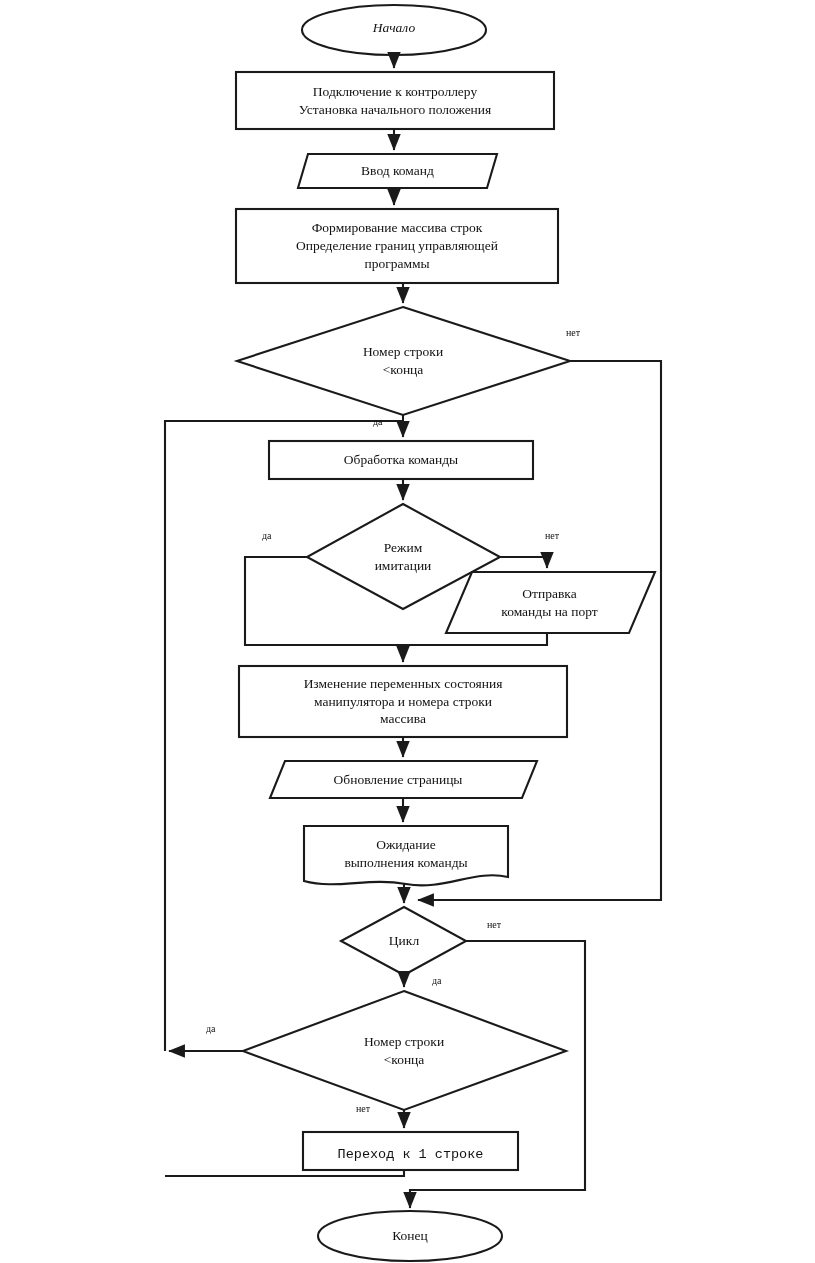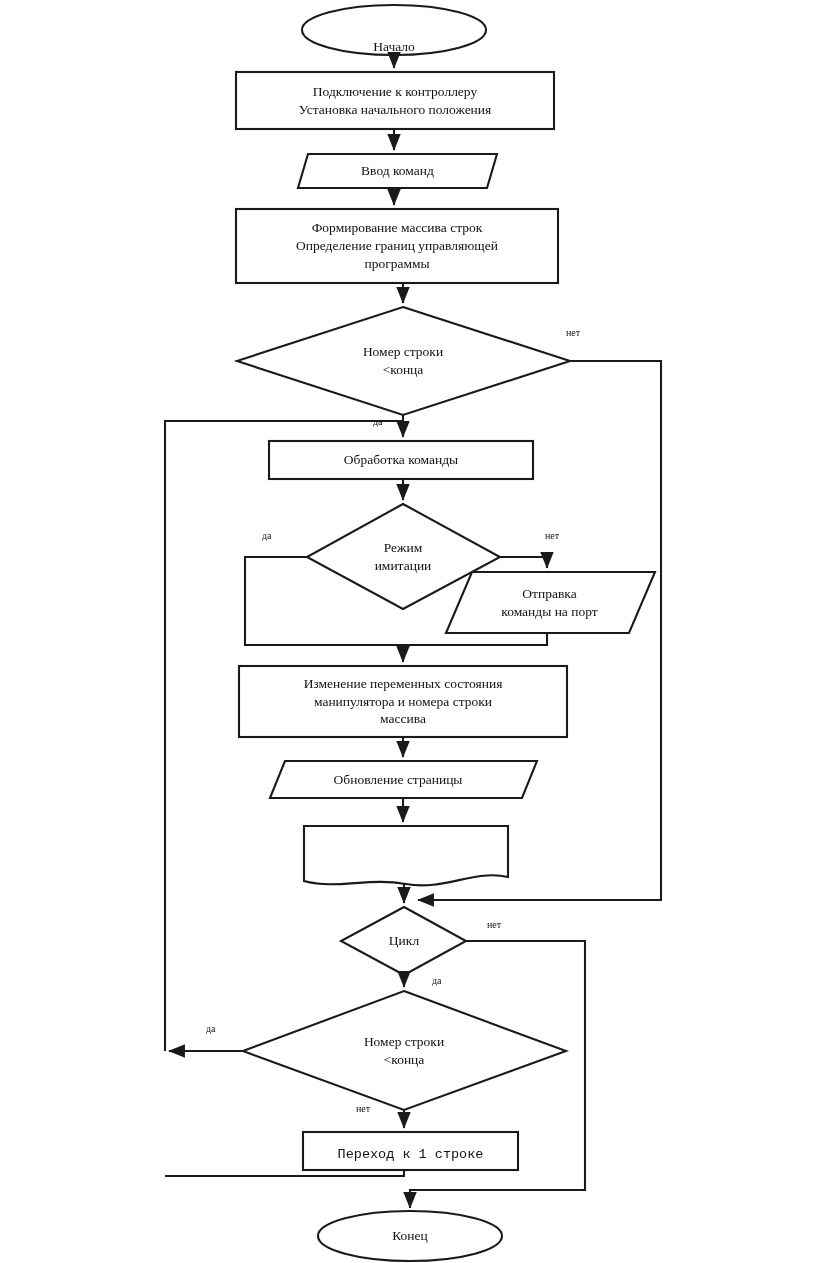--- a/index.html
+++ b/index.html
@@ -109,38 +109,40 @@
 
       <path d="M243,1051 L169,1051" marker-end="url(#arrow)"></path>
 
       <path d="M404,1110 L404,1128" marker-end="url(#arrow)"></path>
 
       <path d="M404,1170 L404,1176 L165,1176"></path>
 
     </g>
   </svg>
 
-  <div class="node-label" style="left:302px;top:22px;width:184px;height:50px;">Начало</div>
+  <div class="node-label" style="left:302px;top:3px;width:184px;height:50px;font-style:italic;">Начало</div>
   <div class="node-label" style="left:236px;top:72px;width:318px;height:57px;">Подключение к контроллеру
 Установка начального положения</div>
   <div class="node-label" style="left:298px;top:154px;width:199px;height:34px;font-family:Liberation Serif, serif;">Ввод команд</div>
   <div class="node-label" style="left:236px;top:209px;width:322px;height:74px;">Формирование массива строк
 Определение границ управляющей
 программы</div>
   <div class="node-label" style="left:303px;top:333px;width:200px;height:56px;">Номер строки
 &lt;конца</div>
   <div class="node-label" style="left:269px;top:441px;width:264px;height:38px;">Обработка команды</div>
   <div class="node-label" style="left:343px;top:530px;width:120px;height:54px;">Режим
 имитации</div>
   <div class="node-label" style="left:452px;top:574px;width:195px;height:57px;">Отправка
 команды на порт</div>
   <div class="node-label" style="left:272px;top:761px;width:252px;height:37px;">Обновление страницы</div>
   <div class="node-label" style="left:239px;top:666px;width:328px;height:71px;">Изменение переменных состояния
 манипулятора и номера строки
 массива</div>
+  <div class="node-label" style="left:304px;top:828px;width:204px;height:52px;">Ожидание
+выполнения команды</div>
   <div class="node-label" style="left:354px;top:927px;width:100px;height:28px;">Цикл</div>
   <div class="node-label" style="left:304px;top:1023px;width:200px;height:56px;">Номер строки
 &lt;конца</div>
   <div class="node-label" style="left:303px;top:1132px;width:215px;height:46px;font-family:Liberation Mono, monospace;">Переход к 1 строке</div>
   <div class="node-label" style="left:318px;top:1211px;width:184px;height:50px;">Конец</div>
 
   <div class="edge-label" style="left:566px;top:327px;">нет</div>
   <div class="edge-label" style="left:373px;top:416px;">да</div>
   <div class="edge-label" style="left:262px;top:530px;">да</div>
   <div class="edge-label" style="left:545px;top:530px;">нет</div>

